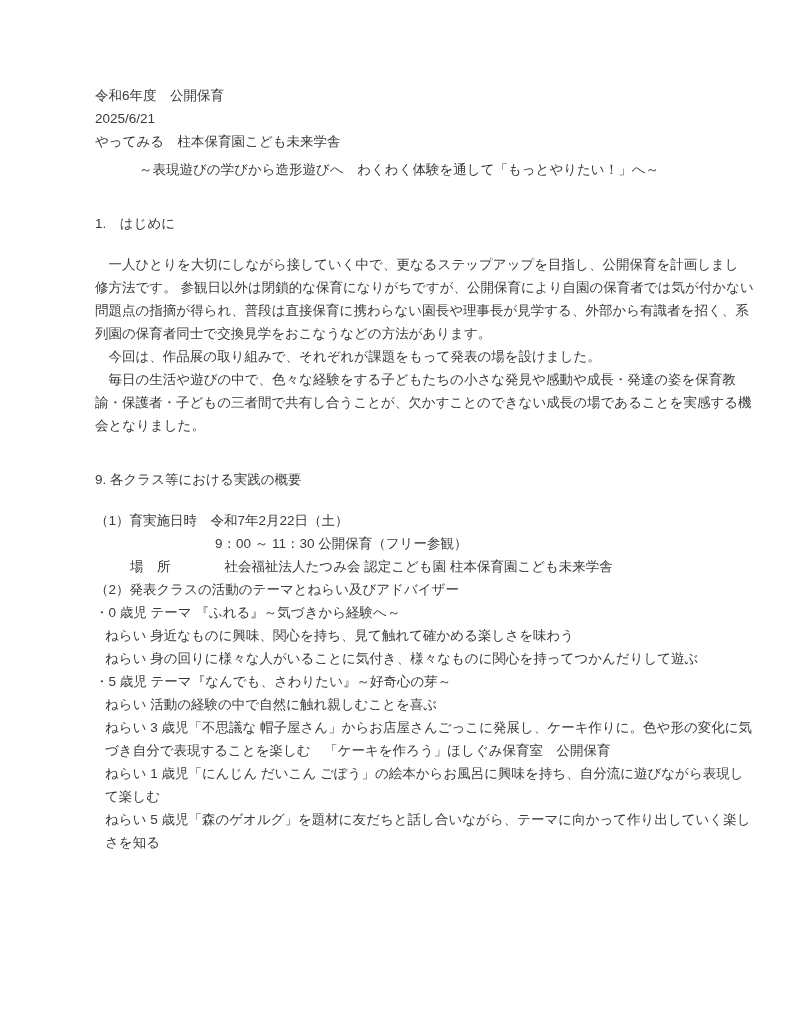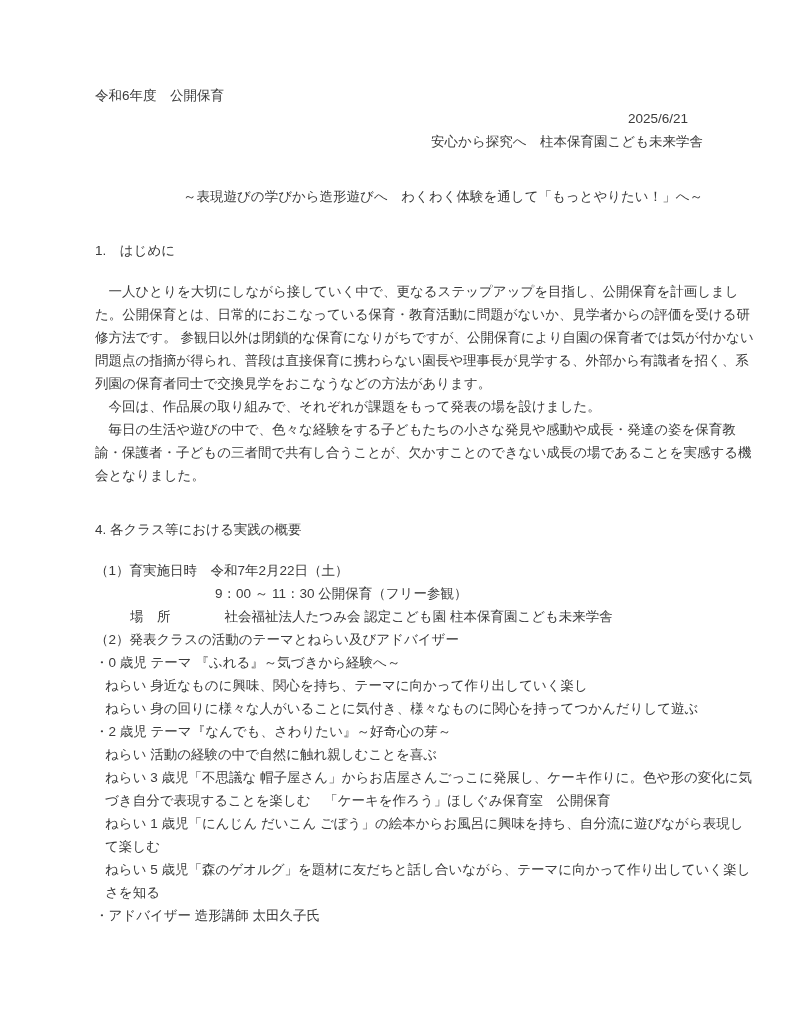--- a/index.html
+++ b/index.html
@@ -18,28 +18,27 @@
     line-height: 23px;
     box-sizing: border-box;
     padding: 84px 88px 0 95px;
     overflow: hidden;
     border-radius: 14px;
   }
   .doc-line {
     white-space: nowrap;
   }
   .align-right {
-    text-align: right;
   }
   .date-line {
     padding-right: 15px;
   }
   .doc-title {
-    text-align: right;
-    margin-top: 32px;
+    text-align: center;
+    margin-top: 5px;
     white-space: nowrap;
   }
   .section-heading {
     margin-top: 31px;
     white-space: nowrap;
   }
   .block {
     margin-top: 18px;
   }
   .ind-1 { padding-left: 10px; }
@@ -47,53 +46,51 @@
   .ind-3 { padding-left: 120px; }
 </style>
 </head>
 <body>
 
 <div class="page">
 
   <div class="header">
     <div class="doc-line">令和6年度　公開保育</div>
     <div class="doc-line align-right date-line">2025/6/21</div>
-    <div class="doc-line align-right">安心から探究へ　柱本保育園こども未来学舎</div>
+    <div class="doc-line align-right">やってみる　柱本保育園こども未来学舎</div>
   </div>
 
   <div class="doc-title">～表現遊びの学びから造形遊びへ　わくわく体験を通して「もっとやりたい！」へ～</div>
 
   <div class="section-heading">1.　はじめに</div>
 
   <div class="block">
       <div class="doc-line">　一人ひとりを大切にしながら接していく中で、更なるステップアップを目指し、公開保育を計画しまし</div>
-      <div class="doc-line">た。公開保育とは、日常的におこなっている保育・教育活動に問題がないか、見学者からの評価を受ける研</div>
       <div class="doc-line">修方法です。 参観日以外は閉鎖的な保育になりがちですが、公開保育により自園の保育者では気が付かない</div>
       <div class="doc-line">問題点の指摘が得られ、普段は直接保育に携わらない園長や理事長が見学する、外部から有識者を招く、系</div>
       <div class="doc-line">列園の保育者同士で交換見学をおこなうなどの方法があります。</div>
       <div class="doc-line">　今回は、作品展の取り組みで、それぞれが課題をもって発表の場を設けました。</div>
       <div class="doc-line">　毎日の生活や遊びの中で、色々な経験をする子どもたちの小さな発見や感動や成長・発達の姿を保育教</div>
       <div class="doc-line">諭・保護者・子どもの三者間で共有し合うことが、欠かすことのできない成長の場であることを実感する機</div>
       <div class="doc-line">会となりました。</div>
     </div>
 
-  <div class="section-heading">4. 各クラス等における実践の概要</div>
+  <div class="section-heading">9. 各クラス等における実践の概要</div>
 
   <div class="block">
       <div class="doc-line">（1）育実施日時　令和7年2月22日（土）</div>
       <div class="doc-line ind-3">9：00 ～ 11：30 公開保育（フリー参観）</div>
       <div class="doc-line ind-2">場　所　　　　社会福祉法人たつみ会 認定こども園 柱本保育園こども未来学舎</div>
       <div class="doc-line">（2）発表クラスの活動のテーマとねらい及びアドバイザー</div>
       <div class="doc-line">・0 歳児 テーマ 『ふれる』～気づきから経験へ～</div>
-      <div class="doc-line ind-1">ねらい 身近なものに興味、関心を持ち、テーマに向かって作り出していく楽し</div>
+      <div class="doc-line ind-1">ねらい 身近なものに興味、関心を持ち、見て触れて確かめる楽しさを味わう</div>
       <div class="doc-line ind-1">ねらい 身の回りに様々な人がいることに気付き、様々なものに関心を持ってつかんだりして遊ぶ</div>
-      <div class="doc-line">・2 歳児 テーマ『なんでも、さわりたい』～好奇心の芽～</div>
+      <div class="doc-line">・5 歳児 テーマ『なんでも、さわりたい』～好奇心の芽～</div>
       <div class="doc-line ind-1">ねらい 活動の経験の中で自然に触れ親しむことを喜ぶ</div>
       <div class="doc-line ind-1">ねらい 3 歳児「不思議な 帽子屋さん」からお店屋さんごっこに発展し、ケーキ作りに。色や形の変化に気</div>
       <div class="doc-line ind-1">づき自分で表現することを楽しむ　「ケーキを作ろう」ほしぐみ保育室　公開保育</div>
       <div class="doc-line ind-1">ねらい 1 歳児「にんじん だいこん ごぼう」の絵本からお風呂に興味を持ち、自分流に遊びながら表現し</div>
       <div class="doc-line ind-1">て楽しむ</div>
       <div class="doc-line ind-1">ねらい 5 歳児「森のゲオルグ」を題材に友だちと話し合いながら、テーマに向かって作り出していく楽し</div>
       <div class="doc-line ind-1">さを知る</div>
-      <div class="doc-line">・アドバイザー 造形講師 太田久子氏</div>
     </div>
 
 </div>
 
 </body></html>

